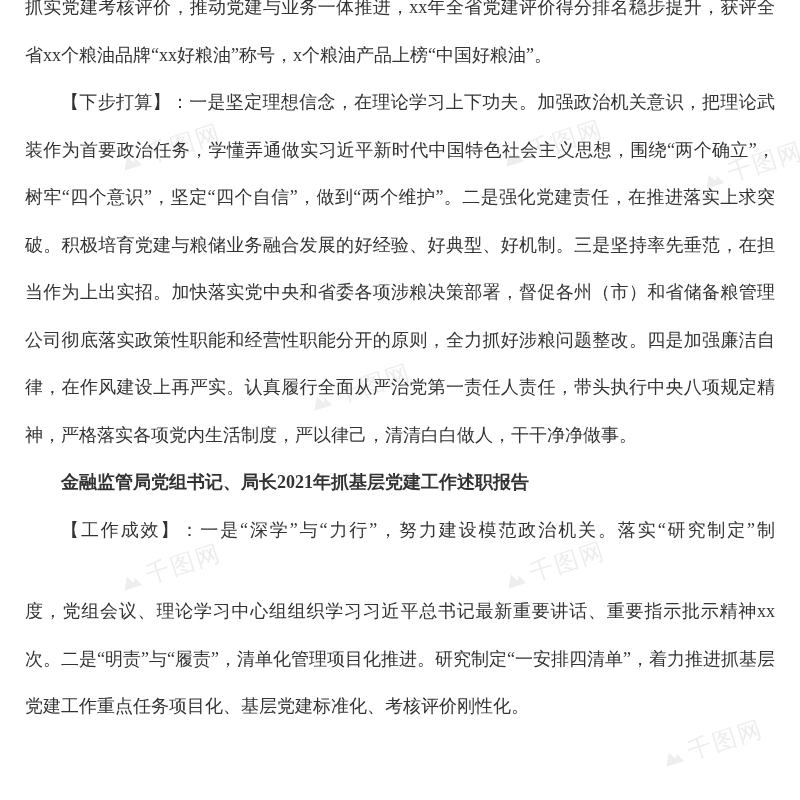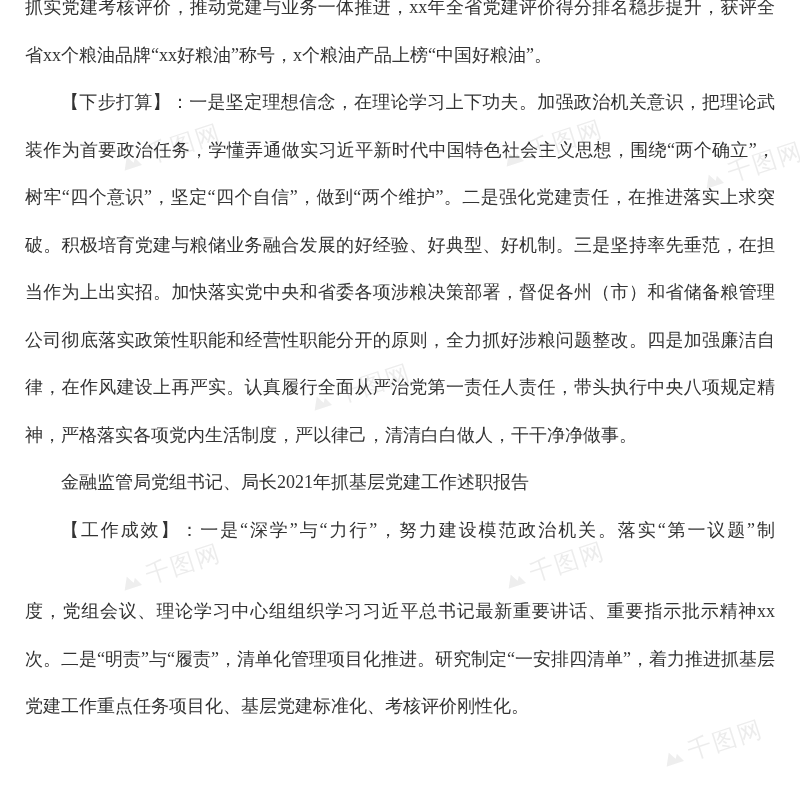--- a/index.html
+++ b/index.html
@@ -44,21 +44,21 @@
     margin-top: -16px;
     padding: 0 25px;
     color: #333333;
     font-size: 18px;
     line-height: 47.5px;
     text-align: justify;
     font-family: "Liberation Serif", "DejaVu Serif", serif;
   }
   .para { margin: 0; }
   .indent { text-indent: 2em; }
-  .heading { font-weight: normal; }
+  .heading { font-weight: bold; }
   .justify-last { text-align-last: justify; }
   .page-gap { height: 34px; }
 </style>
 </head>
 <body>
 
 <div class="page">
 
   <div class="watermark-layer">
     <div class="wm" style="left:118px; top:132px;">
@@ -106,20 +106,20 @@
   </div>
 
   <div class="content">
     <p class="para">抓实党建考核评价，推动党建与业务一体推进，xx年全省党建评价得分排名稳步提升，获评全省xx个粮油品牌“xx好粮油”称号，x个粮油产品上榜“中国好粮油”。</p>
 
 
     <p class="para indent">【下步打算】：一是坚定理想信念，在理论学习上下功夫。加强政治机关意识，把理论武装作为首要政治任务，学懂弄通做实习近平新时代中国特色社会主义思想，围绕“两个确立”，树牢“四个意识”，坚定“四个自信”，做到“两个维护”。二是强化党建责任，在推进落实上求突破。积极培育党建与粮储业务融合发展的好经验、好典型、好机制。三是坚持率先垂范，在担当作为上出实招。加快落实党中央和省委各项涉粮决策部署，督促各州（市）和省储备粮管理公司彻底落实政策性职能和经营性职能分开的原则，全力抓好涉粮问题整改。四是加强廉洁自律，在作风建设上再严实。认真履行全面从严治党第一责任人责任，带头执行中央八项规定精神，严格落实各项党内生活制度，严以律己，清清白白做人，干干净净做事。</p>
 
     <p class="para indent heading">金融监管局党组书记、局长2021年抓基层党建工作述职报告</p>
 
-    <p class="para indent justify-last">【工作成效】：一是“深学”与“力行”，努力建设模范政治机关。落实“第一议题”制</p>
+    <p class="para indent justify-last">【工作成效】：一是“深学”与“力行”，努力建设模范政治机关。落实“研究制定”制</p>
 
     <div class="page-gap"></div>
 
     <p class="para">度，党组会议、理论学习中心组组织学习习近平总书记最新重要讲话、重要指示批示精神xx次。二是“明责”与“履责”，清单化管理项目化推进。研究制定“一安排四清单”，着力推进抓基层党建工作重点任务项目化、基层党建标准化、考核评价刚性化。</p>
   </div>
 
 </div>
 
 </body></html>

